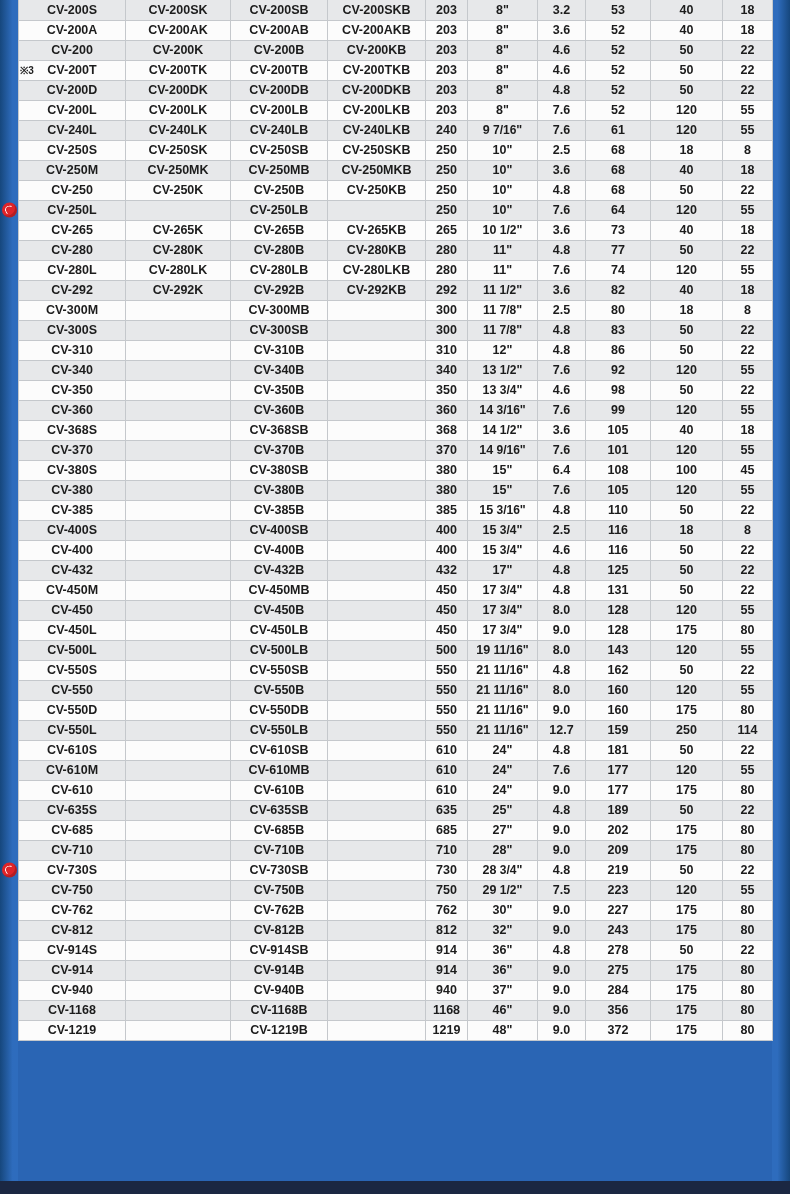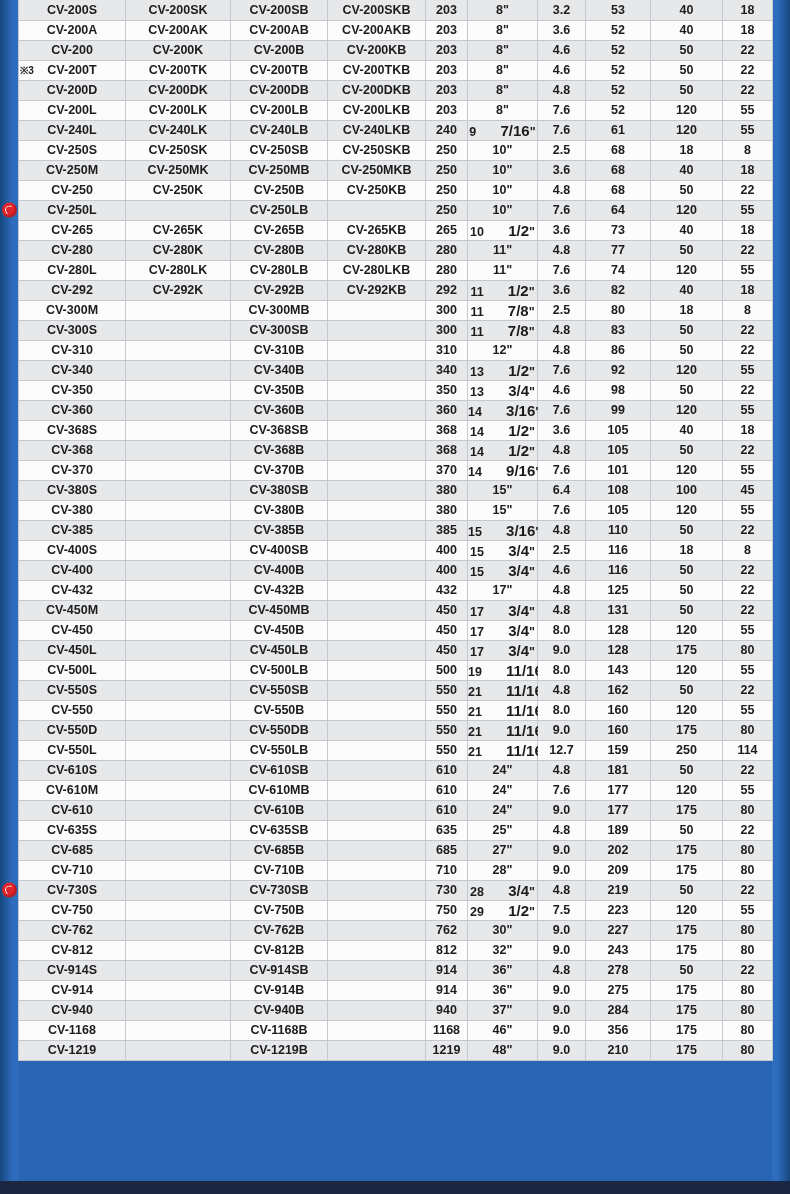--- a/index.html
+++ b/index.html
@@ -23,21 +23,21 @@
     border-right:1px solid var(--grid-line,#c5c8cc);
     border-bottom:1px solid var(--grid-line,#c5c8cc);
     text-align:center; vertical-align:middle;
     font-weight:bold; font-size:12.5px; color:var(--text,#1c1c1c);
     position:relative; padding:0; white-space:nowrap; overflow:visible;
   }
   td:first-child { border-left:1px solid var(--grid-line,#c5c8cc); }
   tr:nth-child(odd)  td { background:var(--row-alt,#e7e8ea); }
   tr:nth-child(even) td { background:var(--row-base,#fcfcfc); }
 
-  .frac { font-size:15px; font-weight:bold;padding-left:20px; }
+  .frac { font-size:12px; font-weight:bold; }
 
   .note-marker {
     position:absolute; left:1px; top:50%; transform:translateY(-50%);
     font-size:10px; font-weight:bold; color:#222; background:transparent;
   }
   .new-badge {
     position:absolute; left:-17px; top:50%; transform:translateY(-50%);
     width:15px; height:15px; border-radius:50%;
     background: var(--badge-red,#df2429);
     box-shadow: inset -2px -2px 0 rgba(0,0,0,.18);
@@ -334,32 +334,20 @@
             <td>CV-368SB</td>
             <td></td>
             <td>368</td>
             <td>14<span class="frac"> 1/2</span>"</td>
             <td>3.6</td>
             <td>105</td>
             <td>40</td>
             <td>18</td>
           </tr>
           <tr>
-            <td>CV-368</td>
-            <td></td>
-            <td>CV-368B</td>
-            <td></td>
-            <td>368</td>
-            <td>14<span class="frac"> 1/2</span>"</td>
-            <td>4.8</td>
-            <td>105</td>
-            <td>50</td>
-            <td>22</td>
-          </tr>
-          <tr>
             <td>CV-370</td>
             <td></td>
             <td>CV-370B</td>
             <td></td>
             <td>370</td>
             <td>14<span class="frac"> 9/16</span>"</td>
             <td>7.6</td>
             <td>101</td>
             <td>120</td>
             <td>55</td>
@@ -701,21 +689,21 @@
             <td>80</td>
           </tr>
           <tr>
             <td>CV-1219</td>
             <td></td>
             <td>CV-1219B</td>
             <td></td>
             <td>1219</td>
             <td>48"</td>
             <td>9.0</td>
-            <td>210</td>
+            <td>372</td>
             <td>175</td>
             <td>80</td>
           </tr>
         </tbody>
     </table>
   </div>
 
   <div class="bottom-bar"></div>
 </div>
 

